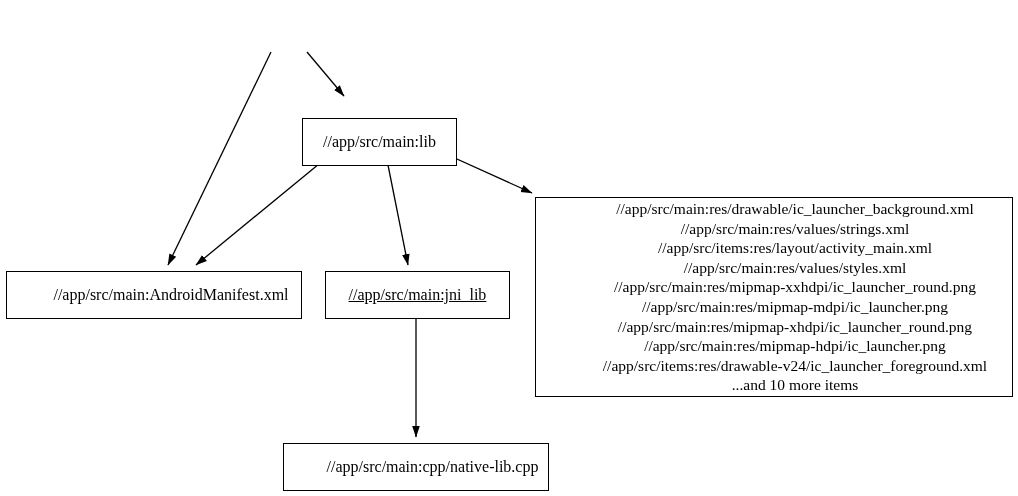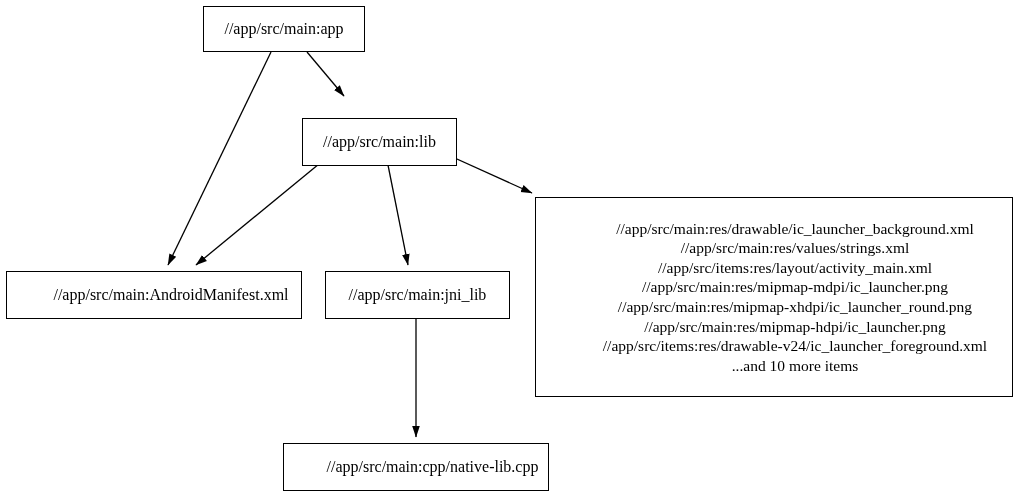--- a/index.html
+++ b/index.html
@@ -33,21 +33,21 @@
     justify-content: center;
     text-align: center;
     color: #000000;
     font-size: 16px;
     z-index: 2;
     white-space: nowrap;
   }
   .node-app     { left: 203px; top: 6px;   width: 162px; height: 46px; }
   .node-lib     { left: 302px; top: 102px; width: 155px; height: 48px; margin-top: 16px; }
   .node-manifest{ left: 6px;   top: 271px; width: 296px; height: 48px; padding-left: 34px; }
-  .node-jni     { left: 325px; top: 271px; width: 185px; height: 48px; }
+  .node-jni     { left: 325px; top: 271px; width: 185px; height: 48px; text-decoration: underline; }
   .node-native  { left: 283px; top: 443px; width: 266px; height: 48px; padding-left: 33px; }
   .node-res {
     left: 535px; top: 197px; width: 478px; height: 200px;
     flex-direction: column;
     justify-content: center;
     line-height: 19.6px;
     font-size: 15.5px;
     padding-left: 42px;
   }
   .res-line { width: 100%; text-align: center; }
@@ -66,40 +66,39 @@
     <g stroke="#000000" stroke-width="1.3" fill="none">
       <line x1="307" y1="52" x2="344" y2="96" marker-end="url(#arrow)"></line>
       <line x1="271" y1="52" x2="168" y2="265" marker-end="url(#arrow)"></line>
       <line x1="336" y1="150" x2="196" y2="265" marker-end="url(#arrow)"></line>
       <line x1="385" y1="150" x2="408" y2="265" marker-end="url(#arrow)"></line>
       <line x1="437" y1="150" x2="532" y2="193" marker-end="url(#arrow)"></line>
       <line x1="416" y1="319" x2="416" y2="437" marker-end="url(#arrow)"></line>
     </g>
   </svg>
 
-  <div class="node node-app">
-    <span>//app/src/main:app</span>
-  </div>
 
   <div class="node node-lib">
     <span>//app/src/main:lib</span>
   </div>
 
   <div class="node node-manifest">
     <span>//app/src/main:AndroidManifest.xml</span>
   </div>
 
   <div class="node node-jni">
     <span>//app/src/main:jni_lib</span>
   </div>
 
   <div class="node node-res">
     <div class="res-line">//app/src/main:res/drawable/ic_launcher_background.xml</div>
     <div class="res-line">//app/src/main:res/values/strings.xml</div>
     <div class="res-line">//app/src/items:res/layout/activity_main.xml</div>
+    <div class="res-line">//app/src/main:res/values/styles.xml</div>
+    <div class="res-line">//app/src/main:res/mipmap-xxhdpi/ic_launcher_round.png</div>
     <div class="res-line">//app/src/main:res/mipmap-mdpi/ic_launcher.png</div>
     <div class="res-line">//app/src/main:res/mipmap-xhdpi/ic_launcher_round.png</div>
     <div class="res-line">//app/src/main:res/mipmap-hdpi/ic_launcher.png</div>
     <div class="res-line">//app/src/items:res/drawable-v24/ic_launcher_foreground.xml</div>
     <div class="res-line">...and 10 more items</div>
   </div>
 
   <div class="node node-native">
     <span>//app/src/main:cpp/native-lib.cpp</span>
   </div>

